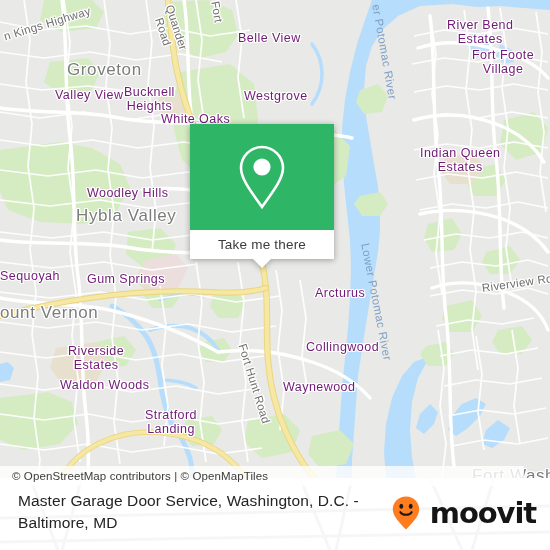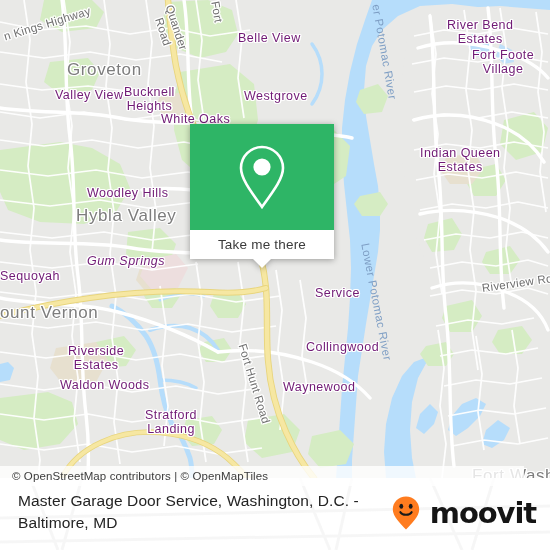--- a/index.html
+++ b/index.html
@@ -367,23 +367,23 @@
         <div class="maplabel place" style="left: 87px; top: 146px; margin-top: 40px;">Woodley Hills</div>
         <div class="maplabel water" style="left: 383px; top: 3px; transform: rotate(80deg); transform-origin: left top;">er Potomac River</div>
         <div class="maplabel place" style="left: 447px; top: 18px;">River Bend
 Estates</div>
         <div class="maplabel place" style="left: 472px; top: 48px;">Fort Foote
 Village</div>
         <div class="maplabel place" style="left: 420px; top: 146px;">Indian Queen
 Estates</div>
         <div class="maplabel big" style="left: 76px; top: 206px;">Hybla Valley</div>
         <div class="maplabel place" style="left: 0px; top: 269px;">Sequoyah</div>
-        <div class="maplabel place" style="left: 87px; top: 254px; font-style: italic;">Gum Springs</div>
+        <div class="maplabel place" style="left: 87px; top: 272px;">Gum Springs</div>
         <div class="maplabel big" style="left: 0px; top: 303px;">ount Vernon</div>
-        <div class="maplabel place" style="left: 315px; top: 286px;">Service</div>
+        <div class="maplabel place" style="left: 315px; top: 286px;">Arcturus</div>
         <div class="maplabel water" style="left: 372px; top: 242px; transform: rotate(79deg); transform-origin: left top;">Lower Potomac River</div>
         <div class="maplabel place" style="left: 68px; top: 344px;">Riverside
 Estates</div>
         <div class="maplabel place" style="left: 306px; top: 340px;">Collingwood</div>
         <div class="maplabel road" style="left: 249px; top: 342px; transform: rotate(73deg); transform-origin: left top;">Fort Hunt Road</div>
         <div class="maplabel place" style="left: 60px; top: 378px;">Waldon Woods</div>
         <div class="maplabel place" style="left: 283px; top: 380px;">Waynewood</div>
         <div class="maplabel place" style="left: 145px; top: 408px;">Stratford
 Landing</div>
         <div class="maplabel road" style="left: 481px; top: 281px; transform: rotate(-8deg); transform-origin: left top;">Riverview Ro</div>

